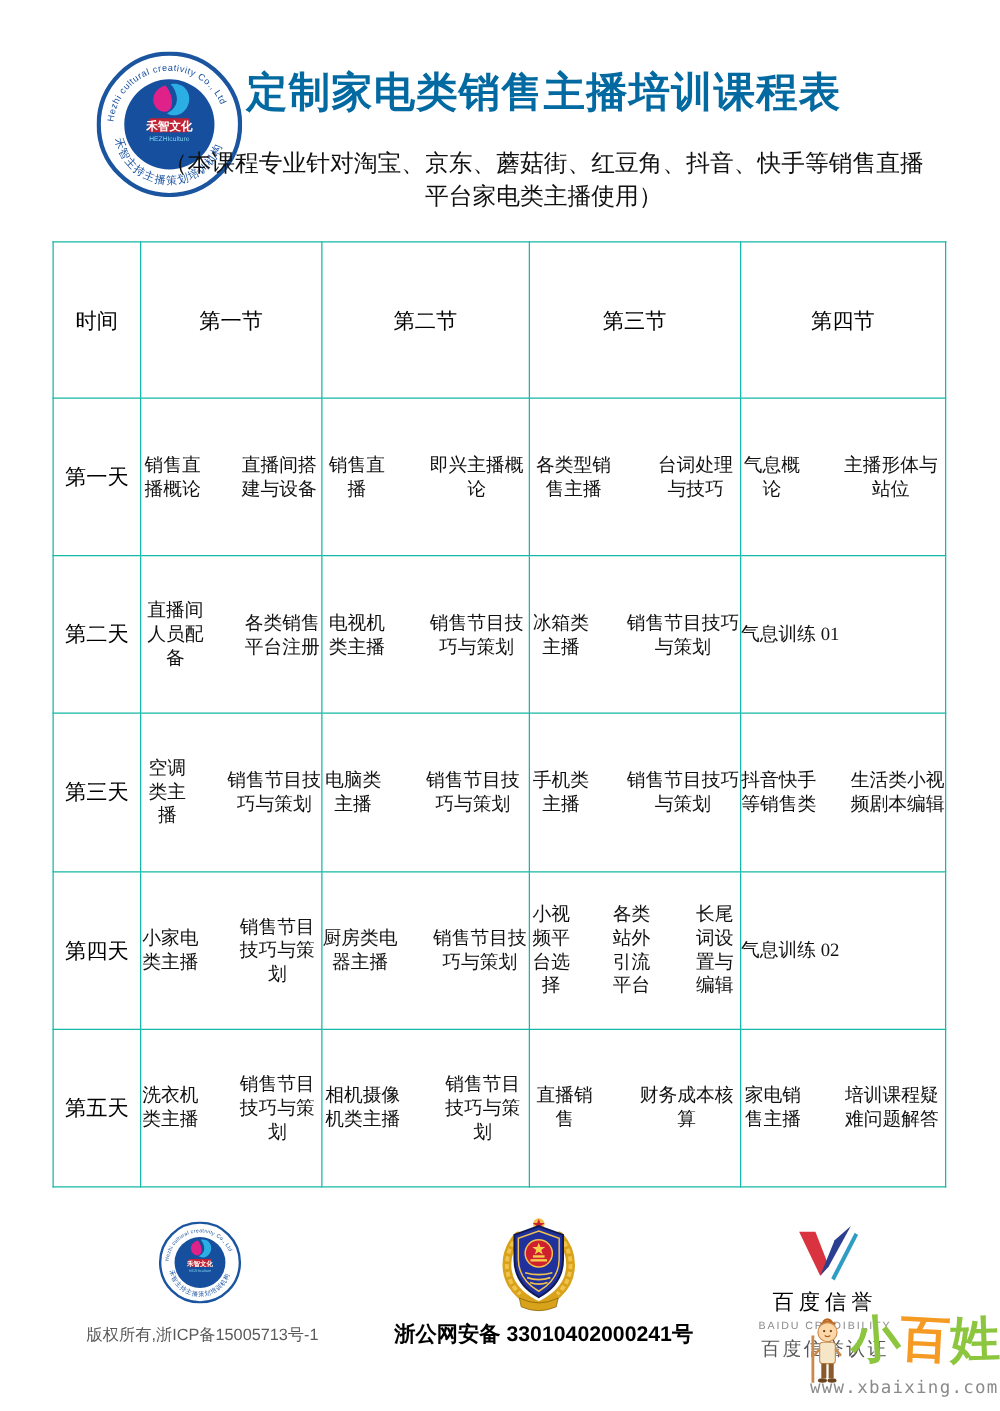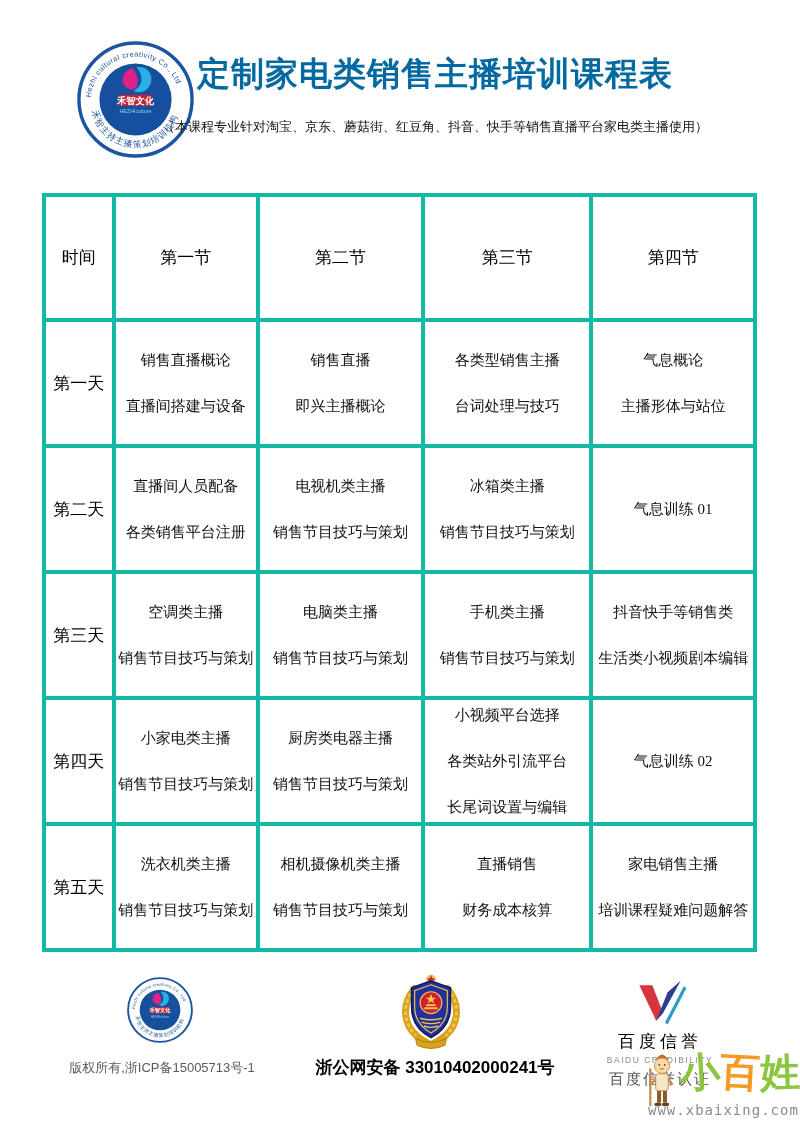--- a/index.html
+++ b/index.html
@@ -5,32 +5,32 @@
   html,body{margin:0;padding:0;background:#ffffff;}
   .page{position:relative;width:800px;height:1129px;background:#ffffff;overflow:hidden;
         font-family:"Liberation Serif","DejaVu Serif",serif;color:#1a1a1a;}
 
   
   .logo-big{position:absolute;left:77px;top:41px;width:117px;height:117px;}
   .main-title{position:absolute;left:160px;top:52px;width:550px;text-align:center;
               font-size:33px;font-weight:700;letter-spacing:1px;color:#0369a1;
               font-family:"Liberation Serif","DejaVu Serif",serif;}
   .sub-title{position:absolute;left:130px;top:118px;width:610px;text-align:center;
-             font-size:13px;color:#111;letter-spacing:0px;}
+             font-size:19px;color:#111;letter-spacing:0px;}
 
   
   .course-table{position:absolute;left:42px;top:193px;width:715px;height:757px;
                 border-collapse:collapse;table-layout:fixed;}
-  .course-table th,.course-table td{border:4px solid #14b8a6;padding:0;vertical-align:middle;
+  .course-table th,.course-table td{border:1px solid #14b8a6;padding:0;vertical-align:middle;
                 text-align:center;background:#fff;}
   .course-table thead tr{height:125px;}
   .course-table tbody tr{height:126px;}
   .course-table th{font-size:17px;font-weight:400;color:#000;}
   .day{font-size:17px;color:#000;}
-  .cell{display:flex;flex-direction:column;align-items:center;justify-content:flex-start;
+  .cell{display:flex;flex-direction:row;align-items:center;justify-content:flex-start;
         gap:27px;font-size:15px;color:#111;}
   .cell.tight{}
 
   
   .logo-small{position:absolute;left:127px;top:977px;width:66px;height:66px;}
   .icp-text{position:absolute;left:42px;top:1059px;width:240px;text-align:center;
             font-size:13px;color:#5a5a5a;font-family:"Liberation Sans","DejaVu Sans",sans-serif;}
   .police-badge{position:absolute;left:396px;top:972px;width:70px;height:80px;}
   .police-text{position:absolute;left:310px;top:1056px;width:250px;text-align:center;
                font-size:17px;font-weight:700;color:#000;

